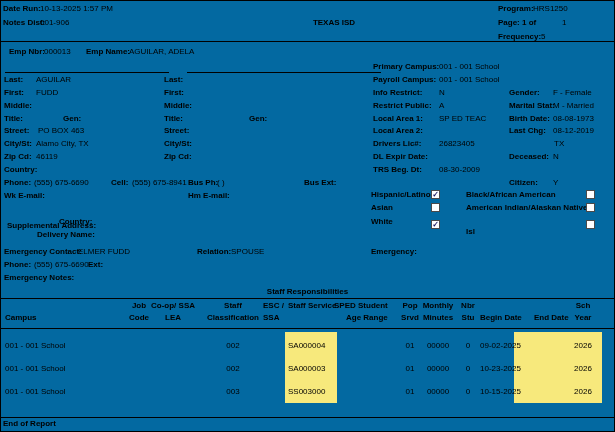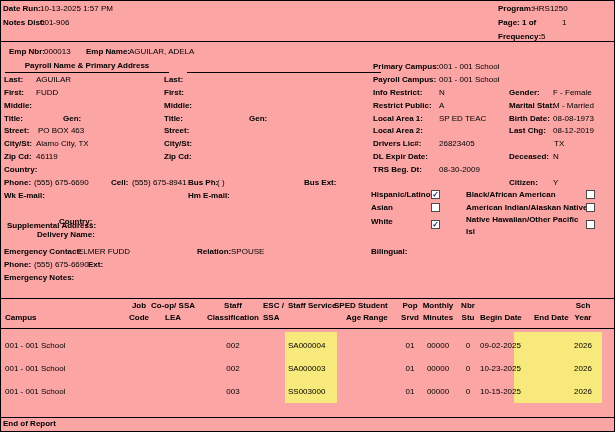--- a/index.html
+++ b/index.html
@@ -1,16 +1,16 @@
 <!DOCTYPE html>
 <html><head>
 <meta charset="utf-8">
 <style>
   html,body{margin:0;padding:0;background:#fff;}
-  .pg{position:relative;width:613px;height:430px;border:1px solid #000;background:#fca5a5;
+  .pg{position:relative;width:613px;height:430px;border:1px solid #000;background:#0369a1;
       font-family:"Liberation Sans",sans-serif;font-size:8px;color:#000;overflow:hidden;}
   .t{position:absolute;white-space:nowrap;line-height:10px;}
   .b{font-weight:bold;}
   .c{text-align:center;}
   .rule{position:absolute;height:1px;background:#000;}
   .hl{position:absolute;background:#f7e97c;}
   .cbx{position:absolute;width:7px;height:7px;border:1px solid #4a4a4a;text-align:center;
        line-height:7px;font-size:8px;color:#14145e;font-weight:bold;background:#fff;}
   .row{position:absolute;left:0;top:0;width:613px;height:12px;}
   .row span{position:absolute;white-space:nowrap;line-height:10px;}
@@ -18,36 +18,36 @@
 </head>
 <body>
 
 <div class="pg">
 
   <span class="t b" style="left:2px;top:3px">Date Run:</span>
   <span class="t" style="left:39px;top:3px">10-13-2025 1:57 PM</span>
   <span class="t b" style="left:2px;top:17px">Notes Dist:</span>
   <span class="t" style="left:39px;top:17px">001-906</span>
 
+  <div class="t b c" style="left:233px;top:17px;width:200px">TEXAS ISD</div>
 
   <span class="t b" style="left:497px;top:3px">Program:</span>
   <span class="t" style="left:532px;top:3px">HRS1250</span>
   <span class="t b" style="left:497px;top:17px">Page: 1 of</span>
   <span class="t" style="left:561px;top:17px">1</span>
   <span class="t b" style="left:497px;top:31px">Frequency:</span>
   <span class="t" style="left:540px;top:31px">5</span>
 
   <div class="rule" style="left:0;top:40px;width:613px"></div>
 
   <span class="t b" style="left:8px;top:46px">Emp Nbr:</span>
   <span class="t" style="left:43px;top:46px">000013</span>
   <span class="t b" style="left:85px;top:46px">Emp Name:</span>
   <span class="t" style="left:128px;top:46px">AGUILAR, ADELA</span>
 
-  <div class="t b c" style="left:4px;top:60px;width:164px">Payroll Name &amp; Primary Address</div>
   <div class="rule" style="left:4px;top:71px;width:164px"></div>
   <div class="rule" style="left:186px;top:71px;width:194px"></div>
 
   <span class="t b" style="left:3px;top:74px">Last:</span>
   <span class="t" style="left:35px;top:74px">AGUILAR</span>
   <span class="t b" style="left:3px;top:87px">First:</span>
   <span class="t" style="left:35px;top:87px">FUDD</span>
   <span class="t b" style="left:3px;top:100px">Middle:</span>
   <span class="t b" style="left:3px;top:113px">Title:</span>
   <span class="t b" style="left:62px;top:113px">Gen:</span>
@@ -116,35 +116,35 @@
   <span class="t b" style="left:465px;top:189px">Black/African American</span>
   <span class="cbx" style="left:585px;top:189px"></span>
 
   <span class="t b" style="left:370px;top:202px">Asian</span>
   <span class="cbx" style="left:430px;top:202px"></span>
   <span class="t b" style="left:465px;top:202px">American Indian/Alaskan Native</span>
   <span class="cbx" style="left:585px;top:202px"></span>
 
   <span class="t b" style="left:370px;top:216px">White</span>
   <span class="cbx" style="left:430px;top:219px">✓</span>
-  <span class="t b" style="left:465px;top:214px">Native Hawaiian/Other Pacific</span>
   <span class="t b" style="left:465px;top:226px">Isl</span>
   <span class="cbx" style="left:585px;top:219px"></span>
 
-  <span class="t b" style="left:370px;top:246px">Bilingual:</span>
+  <span class="t b" style="left:370px;top:246px">Emergency:</span>
 
   <span class="t b" style="left:3px;top:246px">Emergency Contact:</span>
   <span class="t" style="left:77px;top:246px">ELMER FUDD</span>
   <span class="t b" style="left:196px;top:246px">Relation:</span>
   <span class="t" style="left:230px;top:246px">SPOUSE</span>
   <span class="t b" style="left:3px;top:259px">Phone:</span>
   <span class="t" style="left:33px;top:259px">(555) 675-6690</span>
   <span class="t b" style="left:87px;top:259px">Ext:</span>
   <span class="t b" style="left:3px;top:272px">Emergency Notes:</span>
 
+  <div class="t b c" style="left:0;top:286px;width:613px">Staff Responsibilities</div>
   <div class="rule" style="left:0;top:297px;width:613px"></div>
 
   <span class="t b c" style="left:123px;top:300px;width:30px">Job</span>
   <span class="t b c" style="left:142px;top:300px;width:60px">Co-op/ SSA</span>
   <span class="t b c" style="left:200px;top:300px;width:64px">Staff</span>
   <span class="t b" style="left:262px;top:300px">ESC /</span>
   <span class="t b" style="left:287px;top:300px">Staff Service</span>
   <span class="t b" style="left:333px;top:300px">SPED Student</span>
   <span class="t b c" style="left:399px;top:300px;width:20px">Pop</span>
   <span class="t b c" style="left:421px;top:300px;width:32px">Monthly</span>

